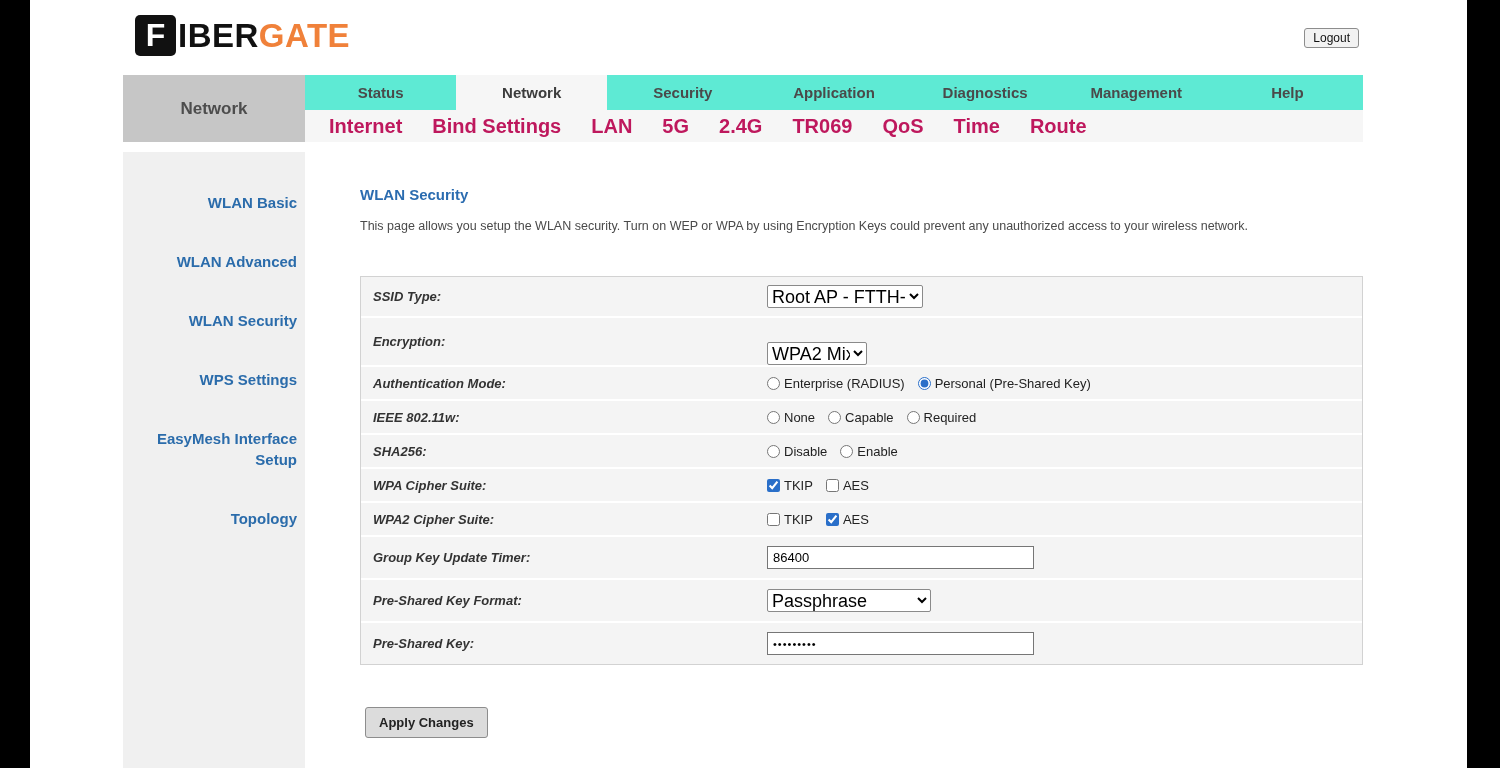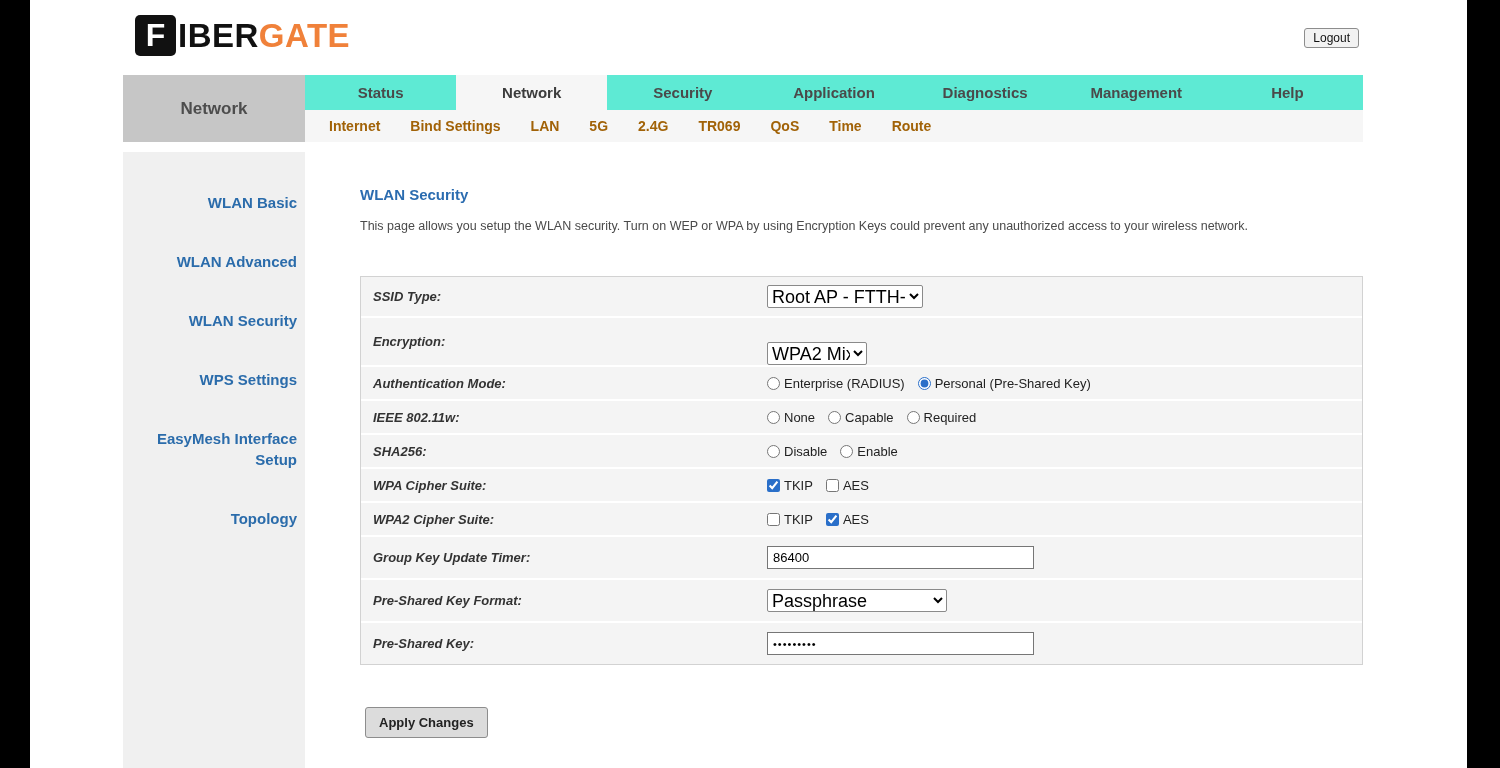--- a/index.html
+++ b/index.html
@@ -42,21 +42,21 @@
   .tab-row { display:flex; height:35px; background:#5eead4; }
   .tab {
     flex:1; display:flex; align-items:center; justify-content:center;
     font-size:15px; font-weight:bold; color:#4a4a4a; cursor:pointer;
   }
   .tab.active { background:#f6f6f6; color:#3c3c3c; }
   .subnav-row {
     flex:1; display:flex; align-items:center; background:#f6f6f6;
     padding-left:24px; gap:30px;
   }
-  .subnav-link { color:#a16207; font-weight:bold; font-size:14px; cursor:pointer; }
+  .subnav-link { color:#be185d; font-weight:bold; font-size:20px; cursor:pointer; }
 
   
   .content { display:flex; height:626px; }
   .sidebar {
     width:182px; background:#f0f0f0; margin-top:10px; height:616px;
     padding:40px 8px 7px 6px; text-align:right;
   }
   .sidebar-item {
     color:#2b6cab; font-weight:bold; font-size:15px; line-height:21px;
     margin-bottom:38px; cursor:pointer;
@@ -83,21 +83,21 @@
   }
   .form-control { flex:1; display:flex; align-items:center; }
   .opt { display:flex; align-items:center; margin-right:13px; font-size:13px; color:#222; cursor:pointer; }
   .opt input { margin:0 4px 0 0; accent-color:#2a6fc9; cursor:pointer; }
   select {
     font-family:"Liberation Sans",sans-serif; font-size:18px; height:23px;
     border:1px solid #8a8a8a; background:#fff; border-radius:2px; cursor:pointer;
   }
   .sel-ssid { width:156px; }
   .sel-enc  { width:100px;margin-top:24px; }
-  .sel-pskf { width:180px; }
+  .sel-pskf { width:164px; }
   .text-input {
     width:267px; height:23px; border:1px solid #767676; background:#fff;
     font-family:"Liberation Sans",sans-serif; font-size:13px; padding:1px 5px;
   }
   .psk-input { font-size:11px; letter-spacing:1px; }
 
   .apply-btn {
     margin-top:42px; margin-left:5px;
     font-family:"Liberation Sans",sans-serif;
     background:#dcdcdc; border:1px solid #8d8d8d; border-radius:3px;

